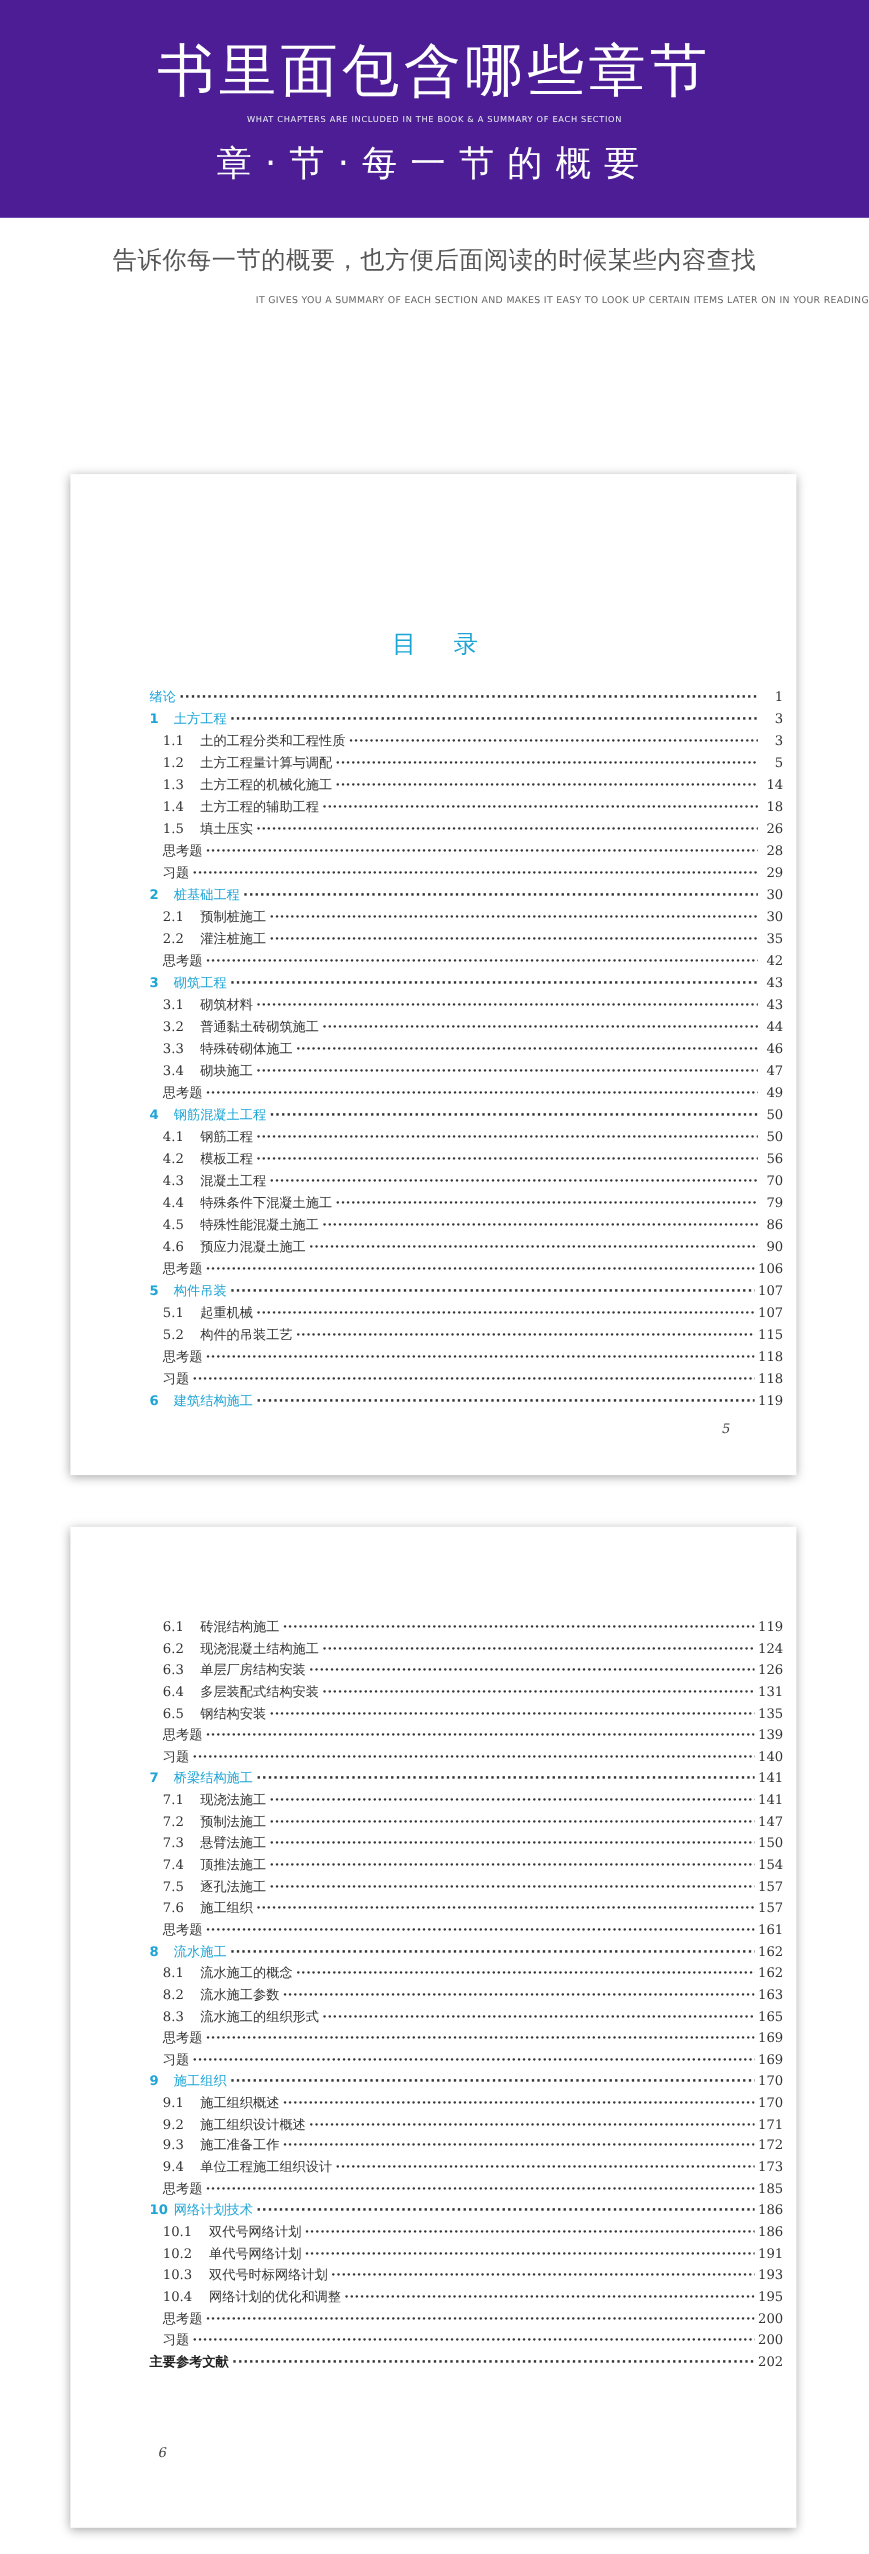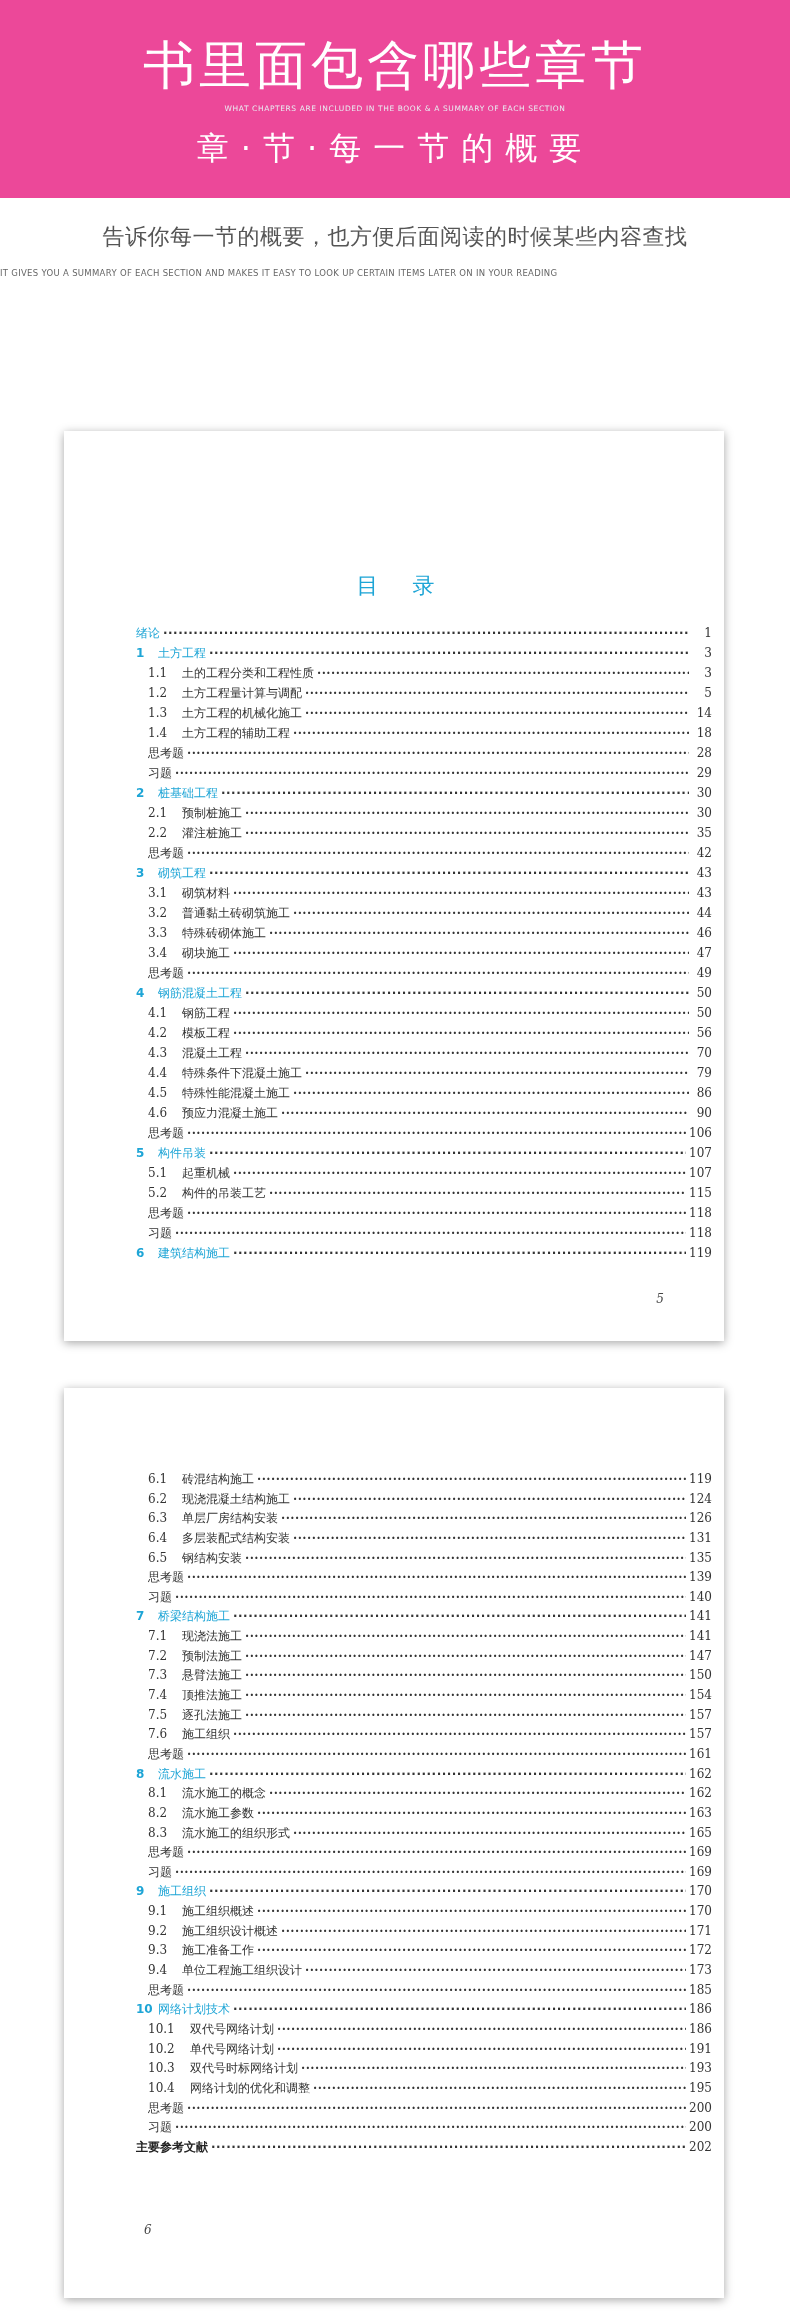--- a/index.html
+++ b/index.html
@@ -2,21 +2,21 @@
 <html><head>
 <meta charset="utf-8">
 <style>
   html, body { margin: 0; padding: 0; }
   body {
     width: 790px; height: 2322px; background: #ffffff; position: relative; overflow: hidden;
     font-family: "DejaVu Serif", "Liberation Serif", serif;
   }
   .banner {
     position: absolute; left: 0; top: 0; width: 790px; height: 198px;
-    background: #ec4899; color: #fff; text-align: center;
+    background: #4c1d95; color: #fff; text-align: center;
   }
   .banner-title {
     position: absolute; left: 0; right: 0; top: 30px;
     font-family: "DejaVu Serif", serif; font-size: 52px; letter-spacing: 4px; line-height: 70px;
     color: #ffffff;
   }
   .banner-sub-en {
     position: absolute; left: 0; right: 0; top: 104px;
     font-family: "DejaVu Sans", "Liberation Sans", sans-serif; font-size: 7.5px; letter-spacing: 0.6px;
     color: #e8eef3;
@@ -24,21 +24,21 @@
   .banner-sub-cn {
     position: absolute; left: 0; right: 0; top: 128px;
     font-family: "DejaVu Sans", sans-serif; font-size: 32px; letter-spacing: 12px; line-height: 40px;
     color: #ffffff;
   }
   .intro-cn {
     position: absolute; left: 0; right: 0; top: 222px; text-align: center;
     font-family: "DejaVu Sans", sans-serif; font-size: 22px; color: #555555; letter-spacing: 0.5px;
   }
   .intro-en {
-    position: absolute; left: 0; right: 0; top: 268px; text-align: left;
+    position: absolute; left: 0; right: 0; top: 268px; text-align: right;
     font-family: "DejaVu Sans", sans-serif; font-size: 8.5px; color: #666; letter-spacing: 0.3px;
   }
   .page {
     position: absolute; left: 64px; width: 660px; background: #fff;
     box-shadow: 0 2px 9px rgba(0,0,0,0.35);
   }
   .page1 { top: 431px; height: 910px; }
   .page2 { top: 1388px; height: 910px; }
   .toc-title {
     position: absolute; left: 0; right: 0; top: 140px; text-align: center;
@@ -123,20 +123,26 @@
         <span class="label">土方工程的机械化施工</span>
         <span class="dots"></span>
         <span class="pg">14</span>
       </div>
       <div class="row section">
         <span class="num">1.4</span>
         <span class="label">土方工程的辅助工程</span>
         <span class="dots"></span>
         <span class="pg">18</span>
       </div>
+      <div class="row section">
+        <span class="num">1.5</span>
+        <span class="label">填土压实</span>
+        <span class="dots"></span>
+        <span class="pg">26</span>
+      </div>
       <div class="row exercise">
         <span class="label">思考题</span>
         <span class="dots"></span>
         <span class="pg">28</span>
       </div>
       <div class="row exercise">
         <span class="label">习题</span>
         <span class="dots"></span>
         <span class="pg">29</span>
       </div>

